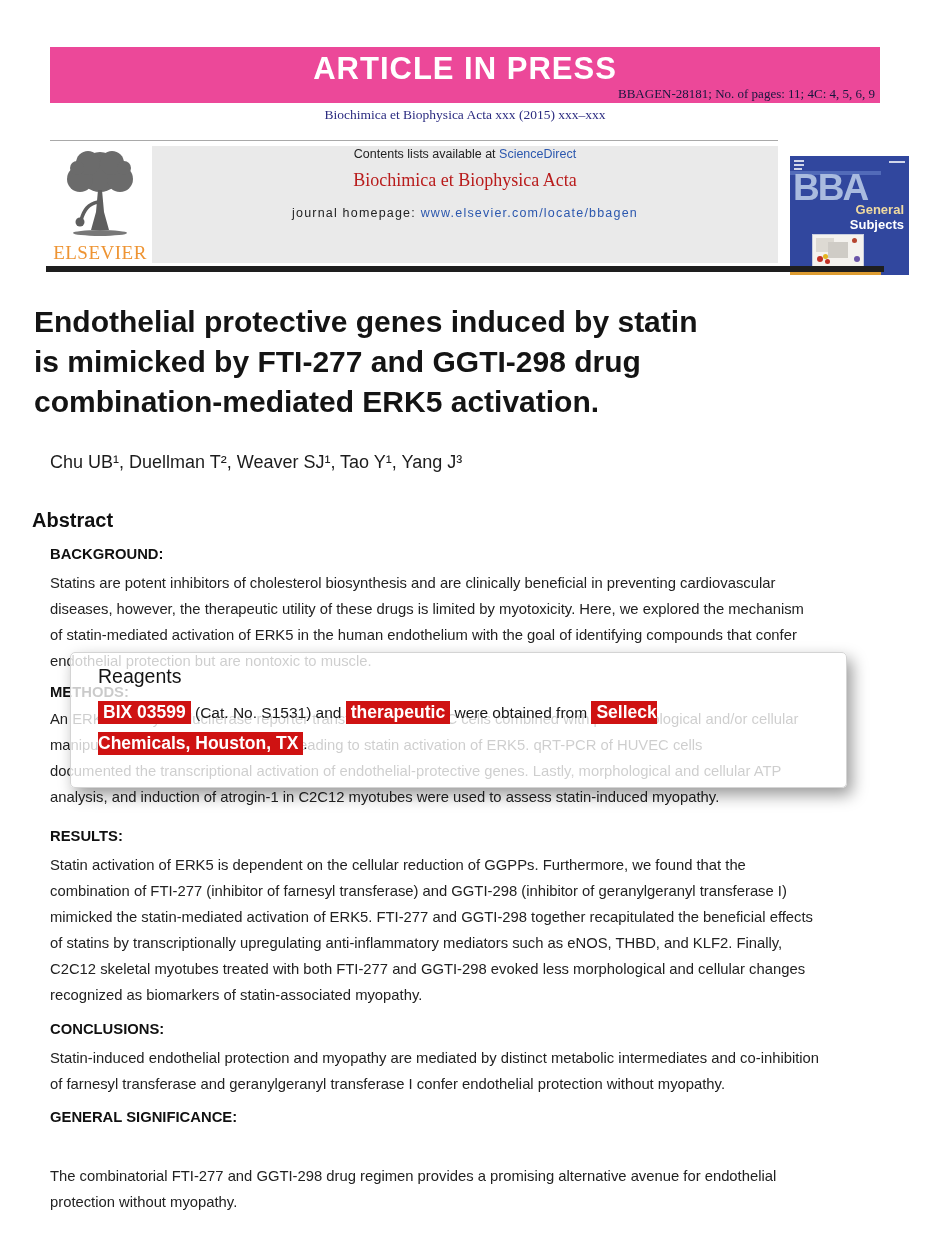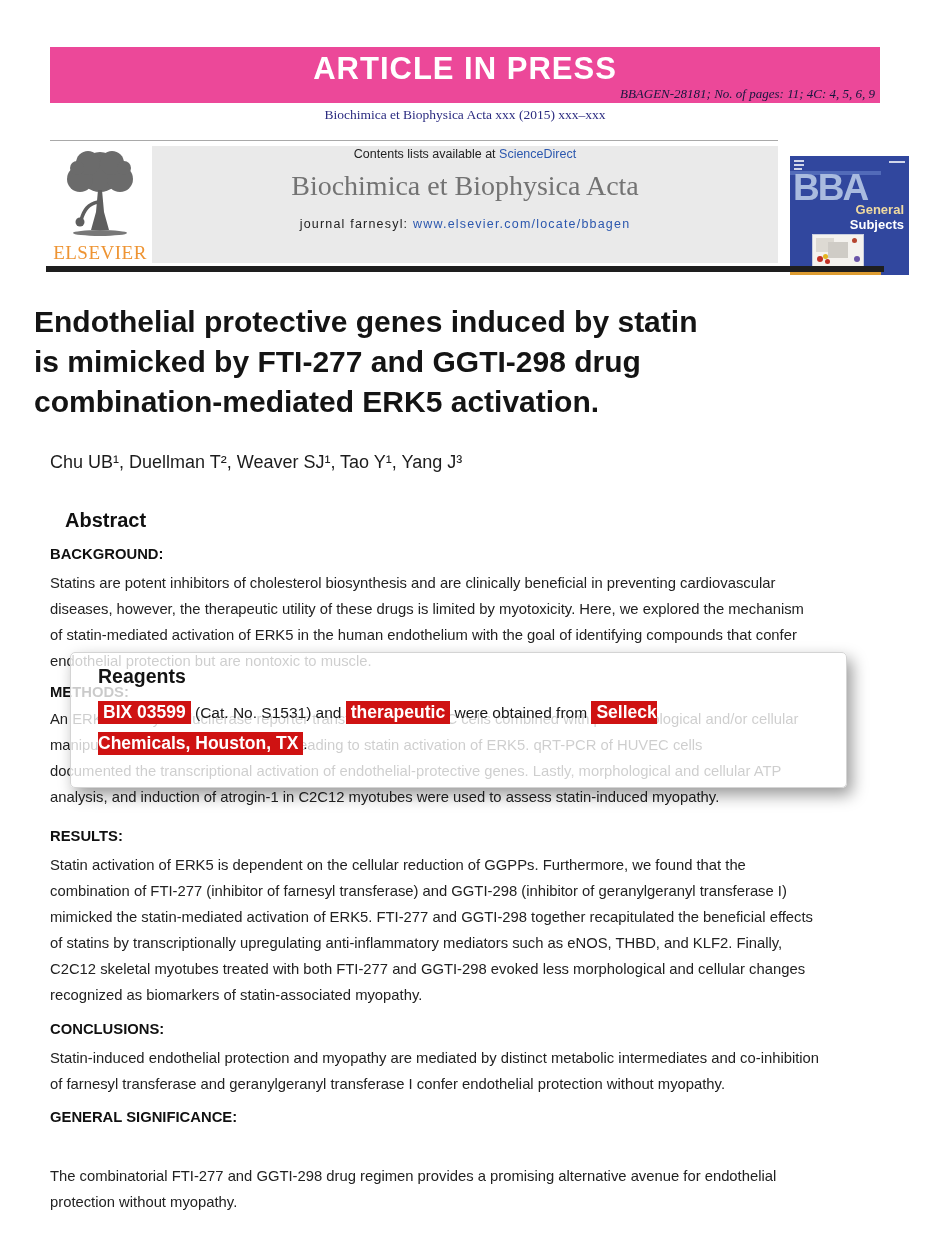--- a/index.html
+++ b/index.html
@@ -9,41 +9,41 @@
   }
 
   
   .banner { position:absolute; left:50px; top:47px; width:830px; height:56px; background:#ec4899; }
   .banner-title {
     text-align:center; color:#ffffff; font-weight:bold; font-size:31px;
     letter-spacing:1px; padding-top:4px;
   }
   .banner-info {
     position:absolute; right:5px; bottom:1px;
-    font-family:"Liberation Serif", serif; font-size:13px; color:#16163e;font-style:italic;
+    font-family:"Liberation Serif", serif; font-size:13px; color:#16163e;
   }
   .citation {
     position:absolute; top:107px; left:0; width:930px; text-align:center;
     font-family:"Liberation Serif", serif; font-size:13.5px; color:#2b2b80;
   }
 
   
   .rule-thin { position:absolute; left:50px; top:140px; width:728px; height:1px; background:#a9a9a9; }
   .elsevier { position:absolute; left:48px; top:146px; width:104px; height:117px; text-align:center; }
   .elsevier-name {
     font-family:"Liberation Serif", serif; font-size:19px; color:#ee9433;
     letter-spacing:0.5px; margin-top:0px;
   }
   .head-panel {
     position:absolute; left:152px; top:146px; width:626px; height:117px;
     background:#eaeaea; text-align:center;
   }
   .contents-line { font-size:12.5px; color:#222; margin-top:1px; }
   .link-blue { color:#2b57ae; text-decoration:none; cursor:pointer; }
-  .journal-name { font-family:"Liberation Serif", serif; font-size:28px; color:#737373; margin-top:9px; }
+  .journal-name { font-family:"Liberation Serif", serif; font-size:18px; color:#b91c1c; margin-top:9px; }
   .homepage-line { font-size:12.5px; letter-spacing:1.2px; margin-top:15px; color:#222; }
 
   
   .cover { position:absolute; left:790px; top:156px; width:91px; height:119px; background:#31479e; overflow:hidden;padding-left:28px; }
   .cover .microbar { position:absolute; background:rgba(255,255,255,0.78); height:2px; }
   .cover-strip { position:absolute; left:0; top:15px; width:91px; height:4px; background:#5d77c2; opacity:0.75; }
   .cover-bba {
     position:absolute; left:3px; top:13px; font-size:37px; font-weight:bold;
     color:#a9bbdf; letter-spacing:-2px; line-height:38px;
   }
@@ -58,39 +58,39 @@
   .dot { position:absolute; border-radius:50%; }
   .cover-bar { position:absolute; bottom:0; left:0; width:91px; height:8px; background:#dd9c31; }
   .rule-thick { position:absolute; left:46px; top:266px; width:838px; height:6px; background:#1e1e1e; }
 
   
   .title {
     position:absolute; left:34px; top:302px; width:846px;
     font-size:30px; font-weight:bold; line-height:40px; color:#141414; white-space:pre-line;
   }
   .authors { position:absolute; left:50px; top:452px; font-size:18px; color:#1c1c1c; }
-  .abstract-h { position:absolute; left:65px; top:509px; font-size:20px; font-weight:bold; color:#101010; }
+  .abstract-h { position:absolute; left:32px; top:509px; font-size:20px; font-weight:bold; color:#101010; }
   .sec-label { position:absolute; left:50px; font-size:14.8px; font-weight:bold; color:#101010; }
   .para {
     position:absolute; left:50px; width:850px; font-size:14.8px; line-height:26px;
     color:#222222; white-space:pre-line;
   }
   .y-bg-label { top:546px; } .y-bg-para { top:570px; }
   .y-me-label { top:684px; } .y-me-para { top:706px; }
   .y-re-label { top:828px; } .y-re-para { top:852px; }
   .y-co-label { top:1021px; } .y-co-para { top:1045px; }
   .y-gs-label { top:1109px; } .y-gs-para { top:1163px; }
 
   
   .popup {
     position:absolute; left:70px; top:652px; width:777px; height:136px; box-sizing:border-box;
     background:rgba(255,255,255,0.78); border:1px solid #d4d4d4; border-radius:5px;
     box-shadow:5px 7px 16px rgba(0,0,0,0.40); z-index:5; padding:12px 18px 0 27px;
   }
-  .popup-h { font-size:19.5px; font-weight:bold; color:#131313; }
+  .popup-h { font-size:19.5px; font-weight:normal; color:#131313; }
   .popup-line { margin:9px 0 0 0; font-size:15.5px; color:#161616; line-height:31px; white-space:pre-line; }
   .hl { background:#cf1212; color:#ffffff; font-weight:bold; font-size:17.5px; padding:1px 5px 2px 5px; }
 </style>
 </head>
 <body>
 
 <div class="banner">
   <div class="banner-title">ARTICLE IN PRESS</div>
   <div class="banner-info">BBAGEN-28181; No. of pages: 11; 4C: 4, 5, 6, 9</div>
 </div>
@@ -113,21 +113,21 @@
       <circle cx="26" cy="76" r="4.5" fill="#5e5e5e"></circle>
       <ellipse cx="46" cy="87" rx="27" ry="3" fill="#787878"></ellipse>
     </svg>
   </span>
   <div class="elsevier-name">ELSEVIER</div>
 </div>
 
 <div class="head-panel">
   <div class="contents-line"><span>Contents lists available at </span><span class="link-blue">ScienceDirect</span></div>
   <div class="journal-name">Biochimica et Biophysica Acta</div>
-  <div class="homepage-line"><span>journal farnesyl: </span><span class="link-blue">www.elsevier.com/locate/bbagen</span></div>
+  <div class="homepage-line"><span>journal homepage: </span><span class="link-blue">www.elsevier.com/locate/bbagen</span></div>
 </div>
 
 <div class="cover">
   <div class="microbar" style="left:4px; top:4px; width:10px;"></div>
   <div class="microbar" style="left:4px; top:8px; width:10px;"></div>
   <div class="microbar" style="left:4px; top:12px; width:8px;"></div>
   <div class="microbar" style="right:4px; top:5px; width:16px;"></div>
   <div class="cover-strip"></div>
   <div class="cover-bba">BBA</div>
   <div class="cover-general">General</div>

